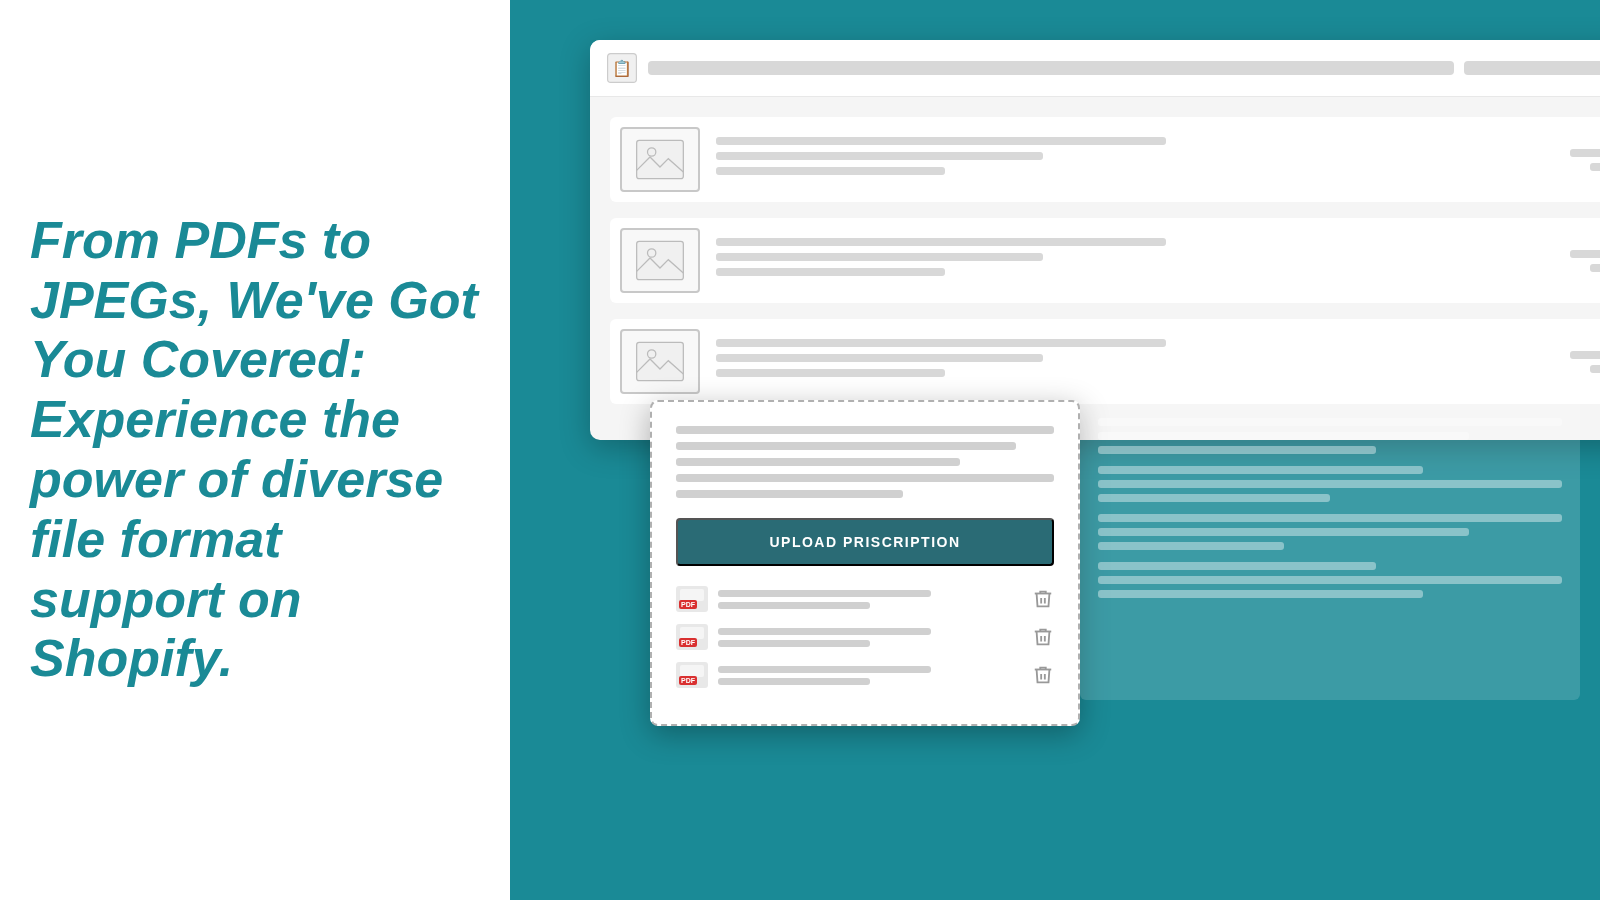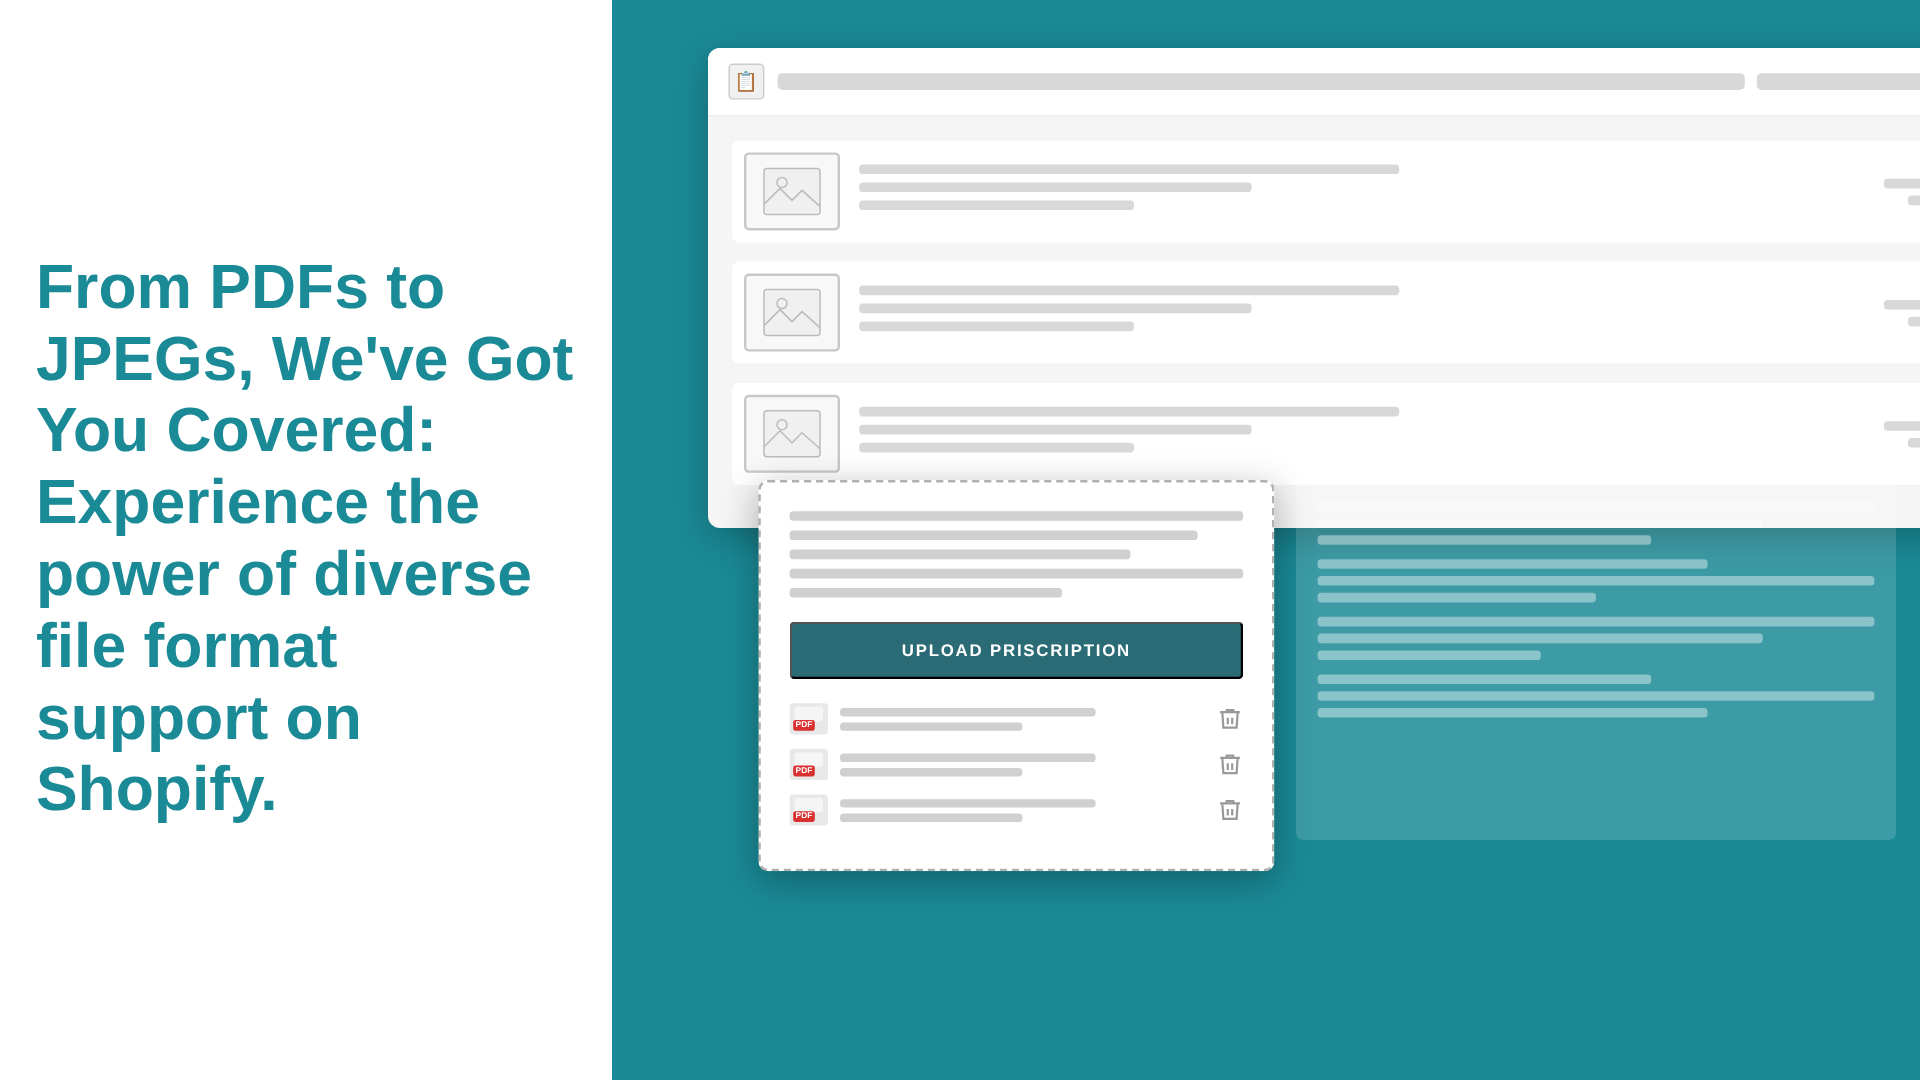--- a/index.html
+++ b/index.html
@@ -14,20 +14,21 @@
 
     
     .left-panel {
       width: 510px;
       height: 900px;
       background: #ffffff;
       display: flex;
       align-items: center;
       padding: 40px 30px 40px 30px;
       flex-shrink: 0;
+      font-style: italic;
     }
 
     .headline {
       font-size: 52px;
       font-weight: 900;
       color: #1a8a96;
       line-height: 1.15;
     }
 
     
@@ -143,21 +144,21 @@
       border-radius: 3px;
     }
 
     .product-price .line.w60 { width: 60px; }
     .product-price .line.w40 { width: 40px; }
 
     
     .upload-card {
       position: absolute;
       top: 400px;
-      left: 122px;
+      left: 140px;
       width: 430px;
       background: #ffffff;
       border-radius: 8px;
       box-shadow: 0 8px 30px rgba(0,0,0,0.3);
       padding: 24px;
       border: 2px dashed #b0b0b0;
     }
 
     .upload-text-lines {
       margin-bottom: 20px;

